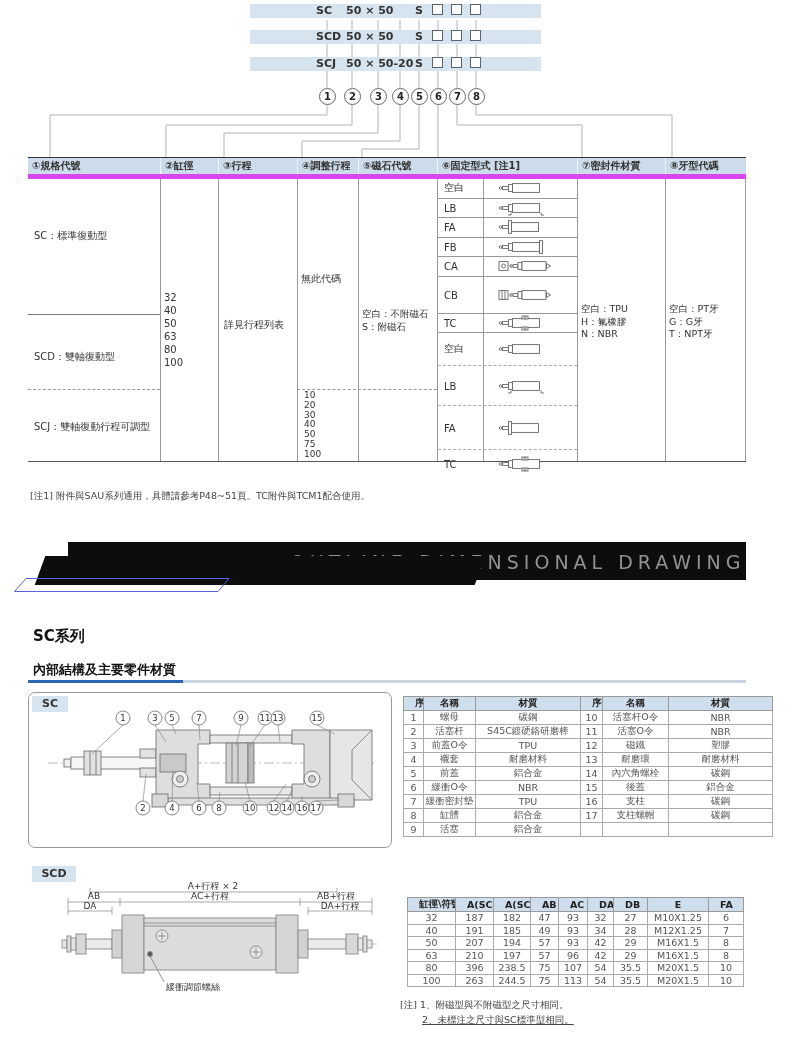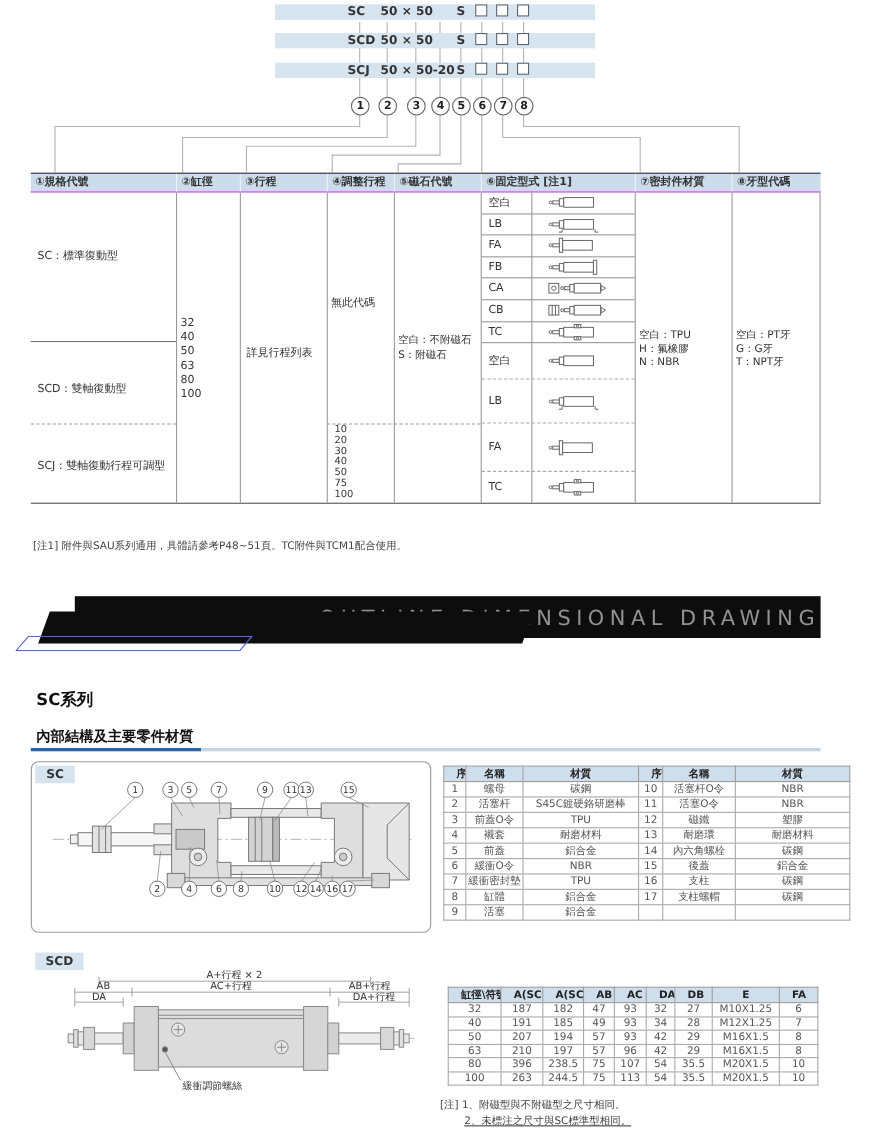--- a/index.html
+++ b/index.html
@@ -8,21 +8,21 @@
   
   .obar{position:absolute;left:250px;width:291px;height:14px;background:#d6e4f0;z-index:2;}
   .obar span{position:absolute;top:0;font-size:11px;font-weight:bold;line-height:14px;color:#333;white-space:nowrap;}
   .opre{left:66px;} .osize{left:96px;} .omag{left:165px;}
   .osq{position:absolute;top:2px;width:9px;height:9px;border:1px solid #5a6470;background:#fff;}
   .pnum{position:absolute;top:88px;width:15px;height:15px;border:1px solid #666;border-radius:50%;
         background:#fff;font-size:10px;font-weight:bold;text-align:center;line-height:15px;z-index:3;color:#222;}
   #connectors{position:absolute;left:0;top:0;z-index:1;}
   
   .sel{position:absolute;left:28px;top:157px;width:718px;z-index:2;}
-  .sel-head{display:flex;height:16px;background:#ccdcea;border-top:1px solid #333;border-bottom:1px solid #d946ef;box-sizing:content-box;}
+  .sel-head{display:flex;height:16px;background:#ccdcea;border-top:1px solid #333;border-bottom:5px solid #d946ef;box-sizing:content-box;}
   .sel-head .hc{font-size:10px;font-weight:bold;line-height:16px;padding-left:4px;box-sizing:border-box;border-left:1px solid #eef4f9;white-space:nowrap;overflow:hidden;}
   .sel-head .hc:first-child{border-left:none;}
   .sel-body{position:relative;height:282px;border-bottom:1px solid #555;}
   .colx{position:absolute;top:0;height:282px;border-left:1px solid #999;box-sizing:border-box;}
   .txt{position:absolute;font-size:10px;color:#333;white-space:pre-line;}
   .sep{position:absolute;height:0;}
   .mrow{position:relative;border-bottom:1px solid #999;box-sizing:border-box;}
   .mrow.dash{border-bottom:1px dashed #aaa;}
   .mrow.last{border-bottom:none;}
   .mcode{position:absolute;left:6px;top:50%;transform:translateY(-50%);font-size:10px;color:#333;}
@@ -217,21 +217,21 @@
                 <rect x="1" y="3.6" width="9" height="8.8"></rect>
                 <circle cx="5.5" cy="8" r="2"></circle>
                 <circle cx="13" cy="8" r="1.3"></circle>
                 <rect x="15" y="6.6" width="5" height="2.8"></rect>
                 <rect x="20" y="4.6" width="4" height="6.8"></rect>
                 <rect x="24" y="3.6" width="24" height="8.8"></rect>
                 <path d="M48.5,5.5 l4,2.5 l-4,2.5 z"></path>
               </g>
             </svg>
         </div>
-        <div class="mrow" style="height:20px">
+        <div class="mrow" style="height:37px">
           <span class="mcode">CB</span>
           <svg class="micon" width="56" height="16" viewBox="0 0 56 16">
               <g stroke="#666" stroke-width="0.9" fill="#fff">
                 <rect x="1" y="3.6" width="9" height="8.8"></rect>
                 <line x1="4" y1="3.6" x2="4" y2="12.4"></line>
                 <line x1="7" y1="3.6" x2="7" y2="12.4"></line>
                 <circle cx="13" cy="8" r="1.3"></circle>
                 <rect x="15" y="6.6" width="5" height="2.8"></rect>
                 <rect x="20" y="4.6" width="4" height="6.8"></rect>
                 <rect x="24" y="3.6" width="24" height="8.8"></rect>

